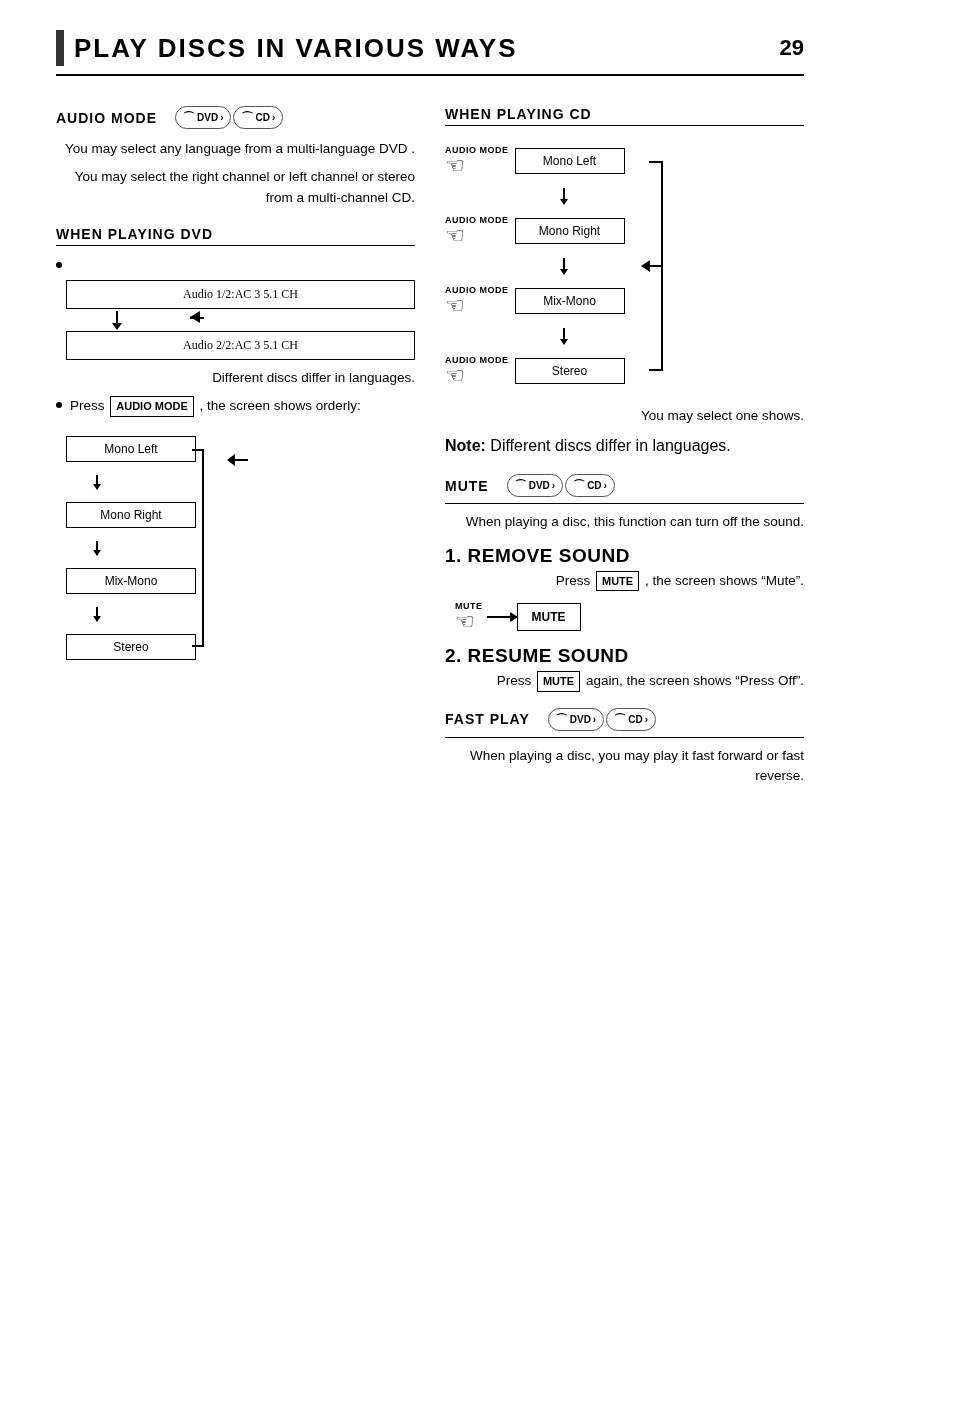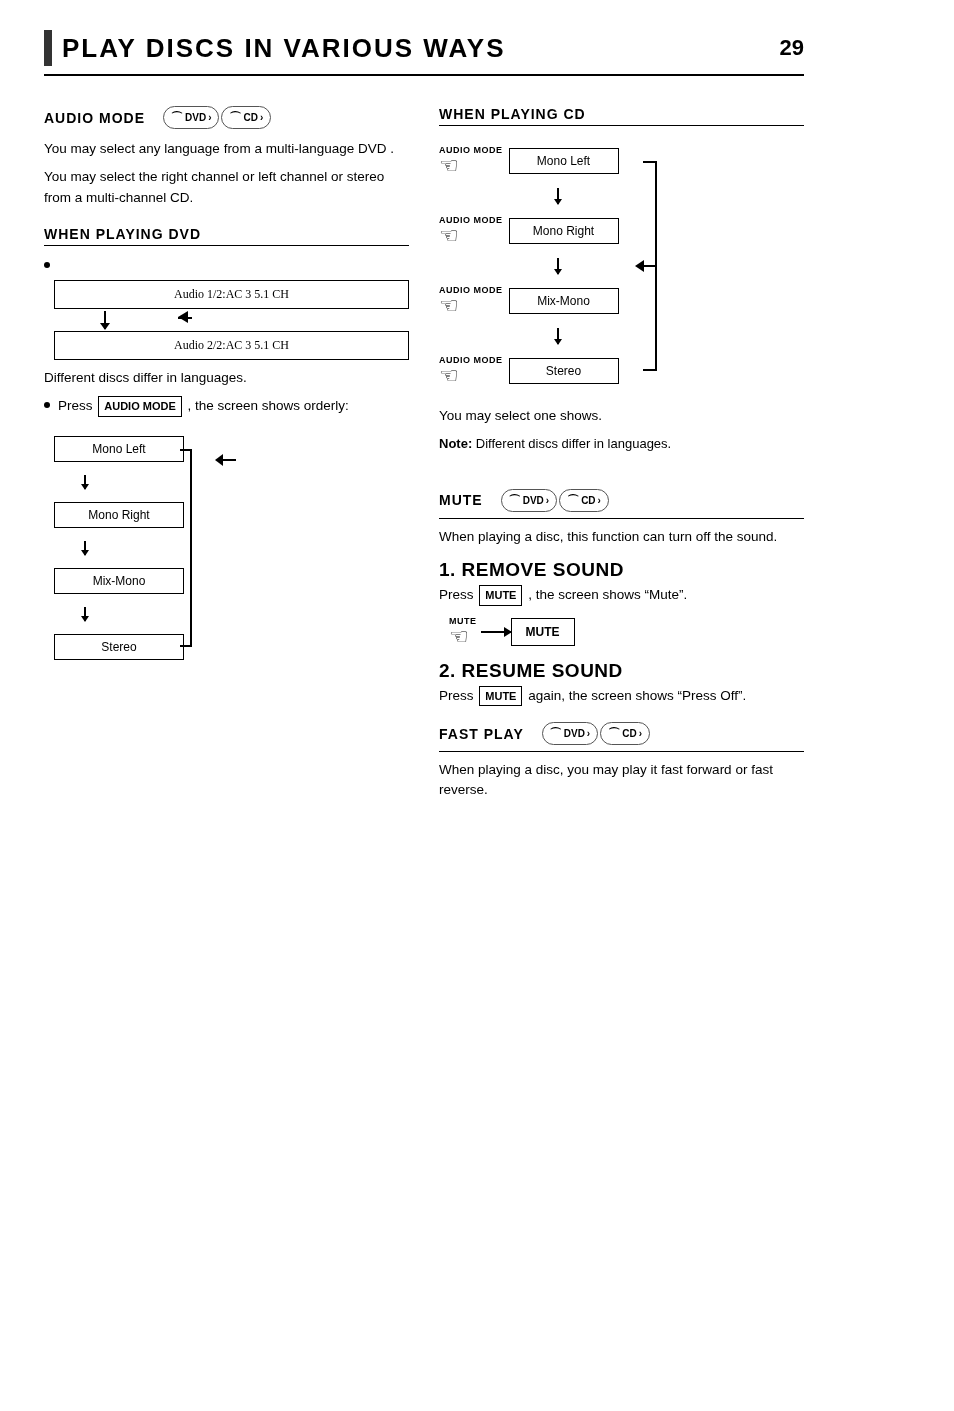--- a/index.html
+++ b/index.html
@@ -7,21 +7,21 @@
       font-family: Arial, Helvetica, sans-serif;
       background: #fff;
       width: 954px;
       min-height: 1411px;
       color: #000;
       font-size: 14px;
     }
     .page {
       width: 844px;
       min-height: 1411px;
-      padding: 30px 40px 40px 44px;
+      padding: 30px 40px 40px 56px;
       position: relative;
     }
 
     
     .page-header {
       display: flex;
       align-items: center;
       border-bottom: 2px solid #000;
       padding-bottom: 8px;
       margin-bottom: 30px;
@@ -100,20 +100,21 @@
       font-weight: bold;
       display: inline-flex;
       align-items: center;
       gap: 2px;
     }
 
     .body-text {
       font-size: 13.5px;
       line-height: 1.5;
       margin-bottom: 8px;
+      text-align: right;
     }
 
     
     .bullet-item {
       display: flex;
       align-items: flex-start;
       margin-bottom: 6px;
       font-size: 13.5px;
       line-height: 1.5;
     }
@@ -136,21 +137,21 @@
       font-weight: bold;
       margin: 0 2px;
       background: #fff;
     }
     .cd-section {
       margin-bottom: 4px;
     }
 
     
     .mute-section {
-      margin-top: 35px;
+      margin-top: 16px;
     }
     .mute-header {
       display: flex;
       align-items: center;
       gap: 10px;
       margin-bottom: 6px;
     }
     .subsection-title {
       font-size: 19px;
       font-weight: 900;
@@ -317,21 +318,21 @@
       content: '';
       position: absolute;
       left: -7px;
       top: -5px;
       border-top: 6px solid transparent;
       border-bottom: 6px solid transparent;
       border-right: 8px solid #000;
     }
 
     .note-text {
-      font-size: 13px;
+      font-size: 16px;
       line-height: 1.5;
       margin-top: 8px;
     }
     .note-bold {
       font-weight: bold;
     }
 
     
     .section-divider {
       border: none;

